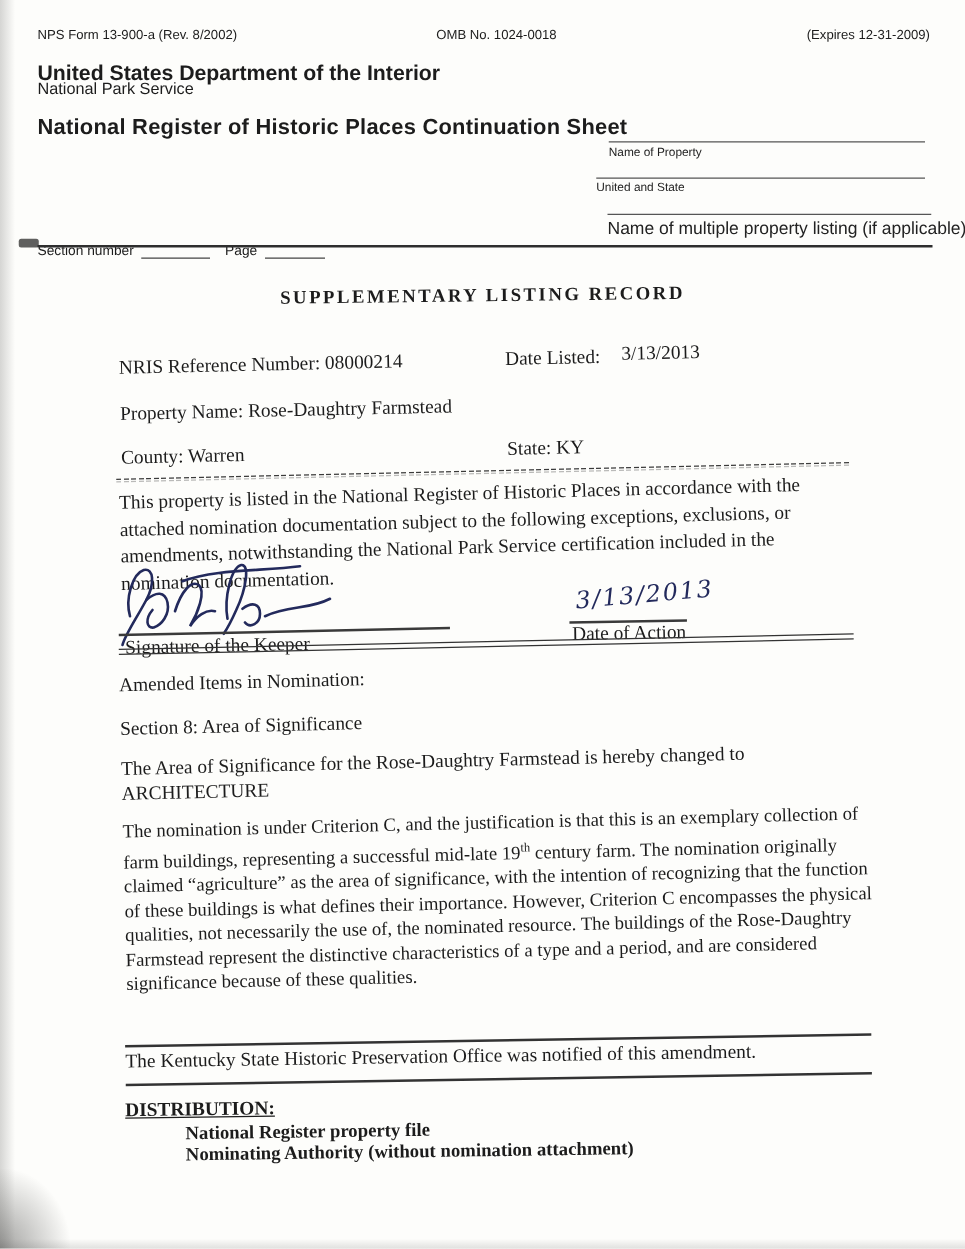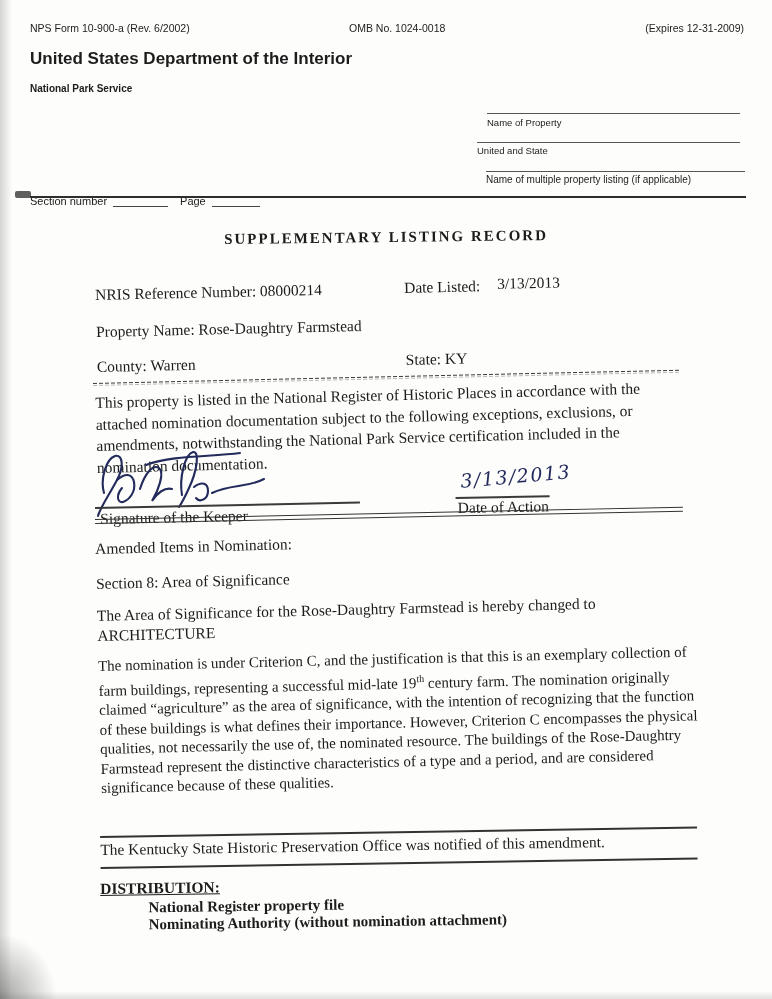--- a/index.html
+++ b/index.html
@@ -10,31 +10,31 @@
     font-family:"Liberation Serif", serif;
   }
   .sans { font-family:"Liberation Sans", sans-serif; }
   .abs { position:absolute; white-space:nowrap; }
 
   
   .form-no   { left:30px;  top:22px; font-size:10.5px; }
   .omb       { left:349px; top:22px; font-size:10.5px; }
   .expires   { right:28px; top:22px; font-size:10.5px; }
   .dept      { left:30px;  top:49px; font-size:17px; font-weight:bold; }
-  .service   { left:30px;  top:63px; font-size:10px; font-weight:bold;margin-top:20px; }
+  .service   { left:30px;  top:63px; font-size:13px; font-weight:normal; }
   .doc-title { left:30px;  top:91px; font-size:17.5px; font-weight:bold; letter-spacing:.2px; }
 
   .rule { position:absolute; height:1px; background:#555; }
   .rule-property { left:487px; top:113px; width:253px; }
   .rule-county   { left:477px; top:142px; width:263px; }
   .rule-multiple { left:486px; top:171px; width:259px; }
   .fld-label { font-size:9.5px; color:#222; }
   .label-property { left:487px; top:117px; }
   .label-county   { left:477px; top:145px; }
-  .label-multiple { left:486px; top:174px; font-size:10px; }
+  .label-multiple { left:486px; top:174px; font-size:14px; }
 
   .section-row { left:30px; top:175px; font-size:11px;margin-top:20px; }
   .blank { display:inline-block; border-bottom:1px solid #444; height:11px; vertical-align:bottom; }
   .blank-a { width:55px; margin:0 12px 0 6px; }
   .blank-b { width:48px; margin-left:6px; }
 
   .header-rule { position:absolute; left:30px; top:196px; width:716px; height:2px; background:#2e2e2e; }
   .rule-blob   { position:absolute; left:15px; top:191px; width:16px; height:7px; background:#2a2a2a; border-radius:2px; opacity:.75; }
 
   
@@ -111,25 +111,26 @@
   .edge-bottom { position:absolute; left:0; bottom:0; width:100%; height:8px;
     background:linear-gradient(0deg, rgba(120,120,118,.22), rgba(0,0,0,0)); pointer-events:none; }
   .corner-smudge { position:absolute; left:0; bottom:0; width:56px; height:64px;
     background:radial-gradient(ellipse at 0% 100%, rgba(70,70,68,.5), rgba(0,0,0,0) 72%); pointer-events:none; }
 </style>
 </head>
 <body>
 
 <div class="page">
 
-  <div class="abs sans form-no">NPS Form 10-900-a  (Rev. 6/2002)</div>
+  <div class="abs sans form-no">NPS Form 13-900-a  (Rev. 8/2002)</div>
   <div class="abs sans omb">OMB No. 1024-0018</div>
   <div class="abs sans expires">(Expires 12-31-2009)</div>
   <div class="abs sans dept">United States Department of the Interior</div>
   <div class="abs sans service">National Park Service</div>
+  <div class="abs sans doc-title">National Register of Historic Places Continuation Sheet</div>
 
   <div class="rule rule-property"></div>
   <div class="abs sans fld-label label-property">Name of Property</div>
   <div class="rule rule-county"></div>
   <div class="abs sans fld-label label-county">United and State</div>
   <div class="rule rule-multiple"></div>
   <div class="abs sans fld-label label-multiple">Name of multiple property listing (if applicable)</div>
 
   <div class="abs sans section-row">
     <span>Section number</span><span class="blank blank-a"></span><span>Page</span><span class="blank blank-b"></span>

